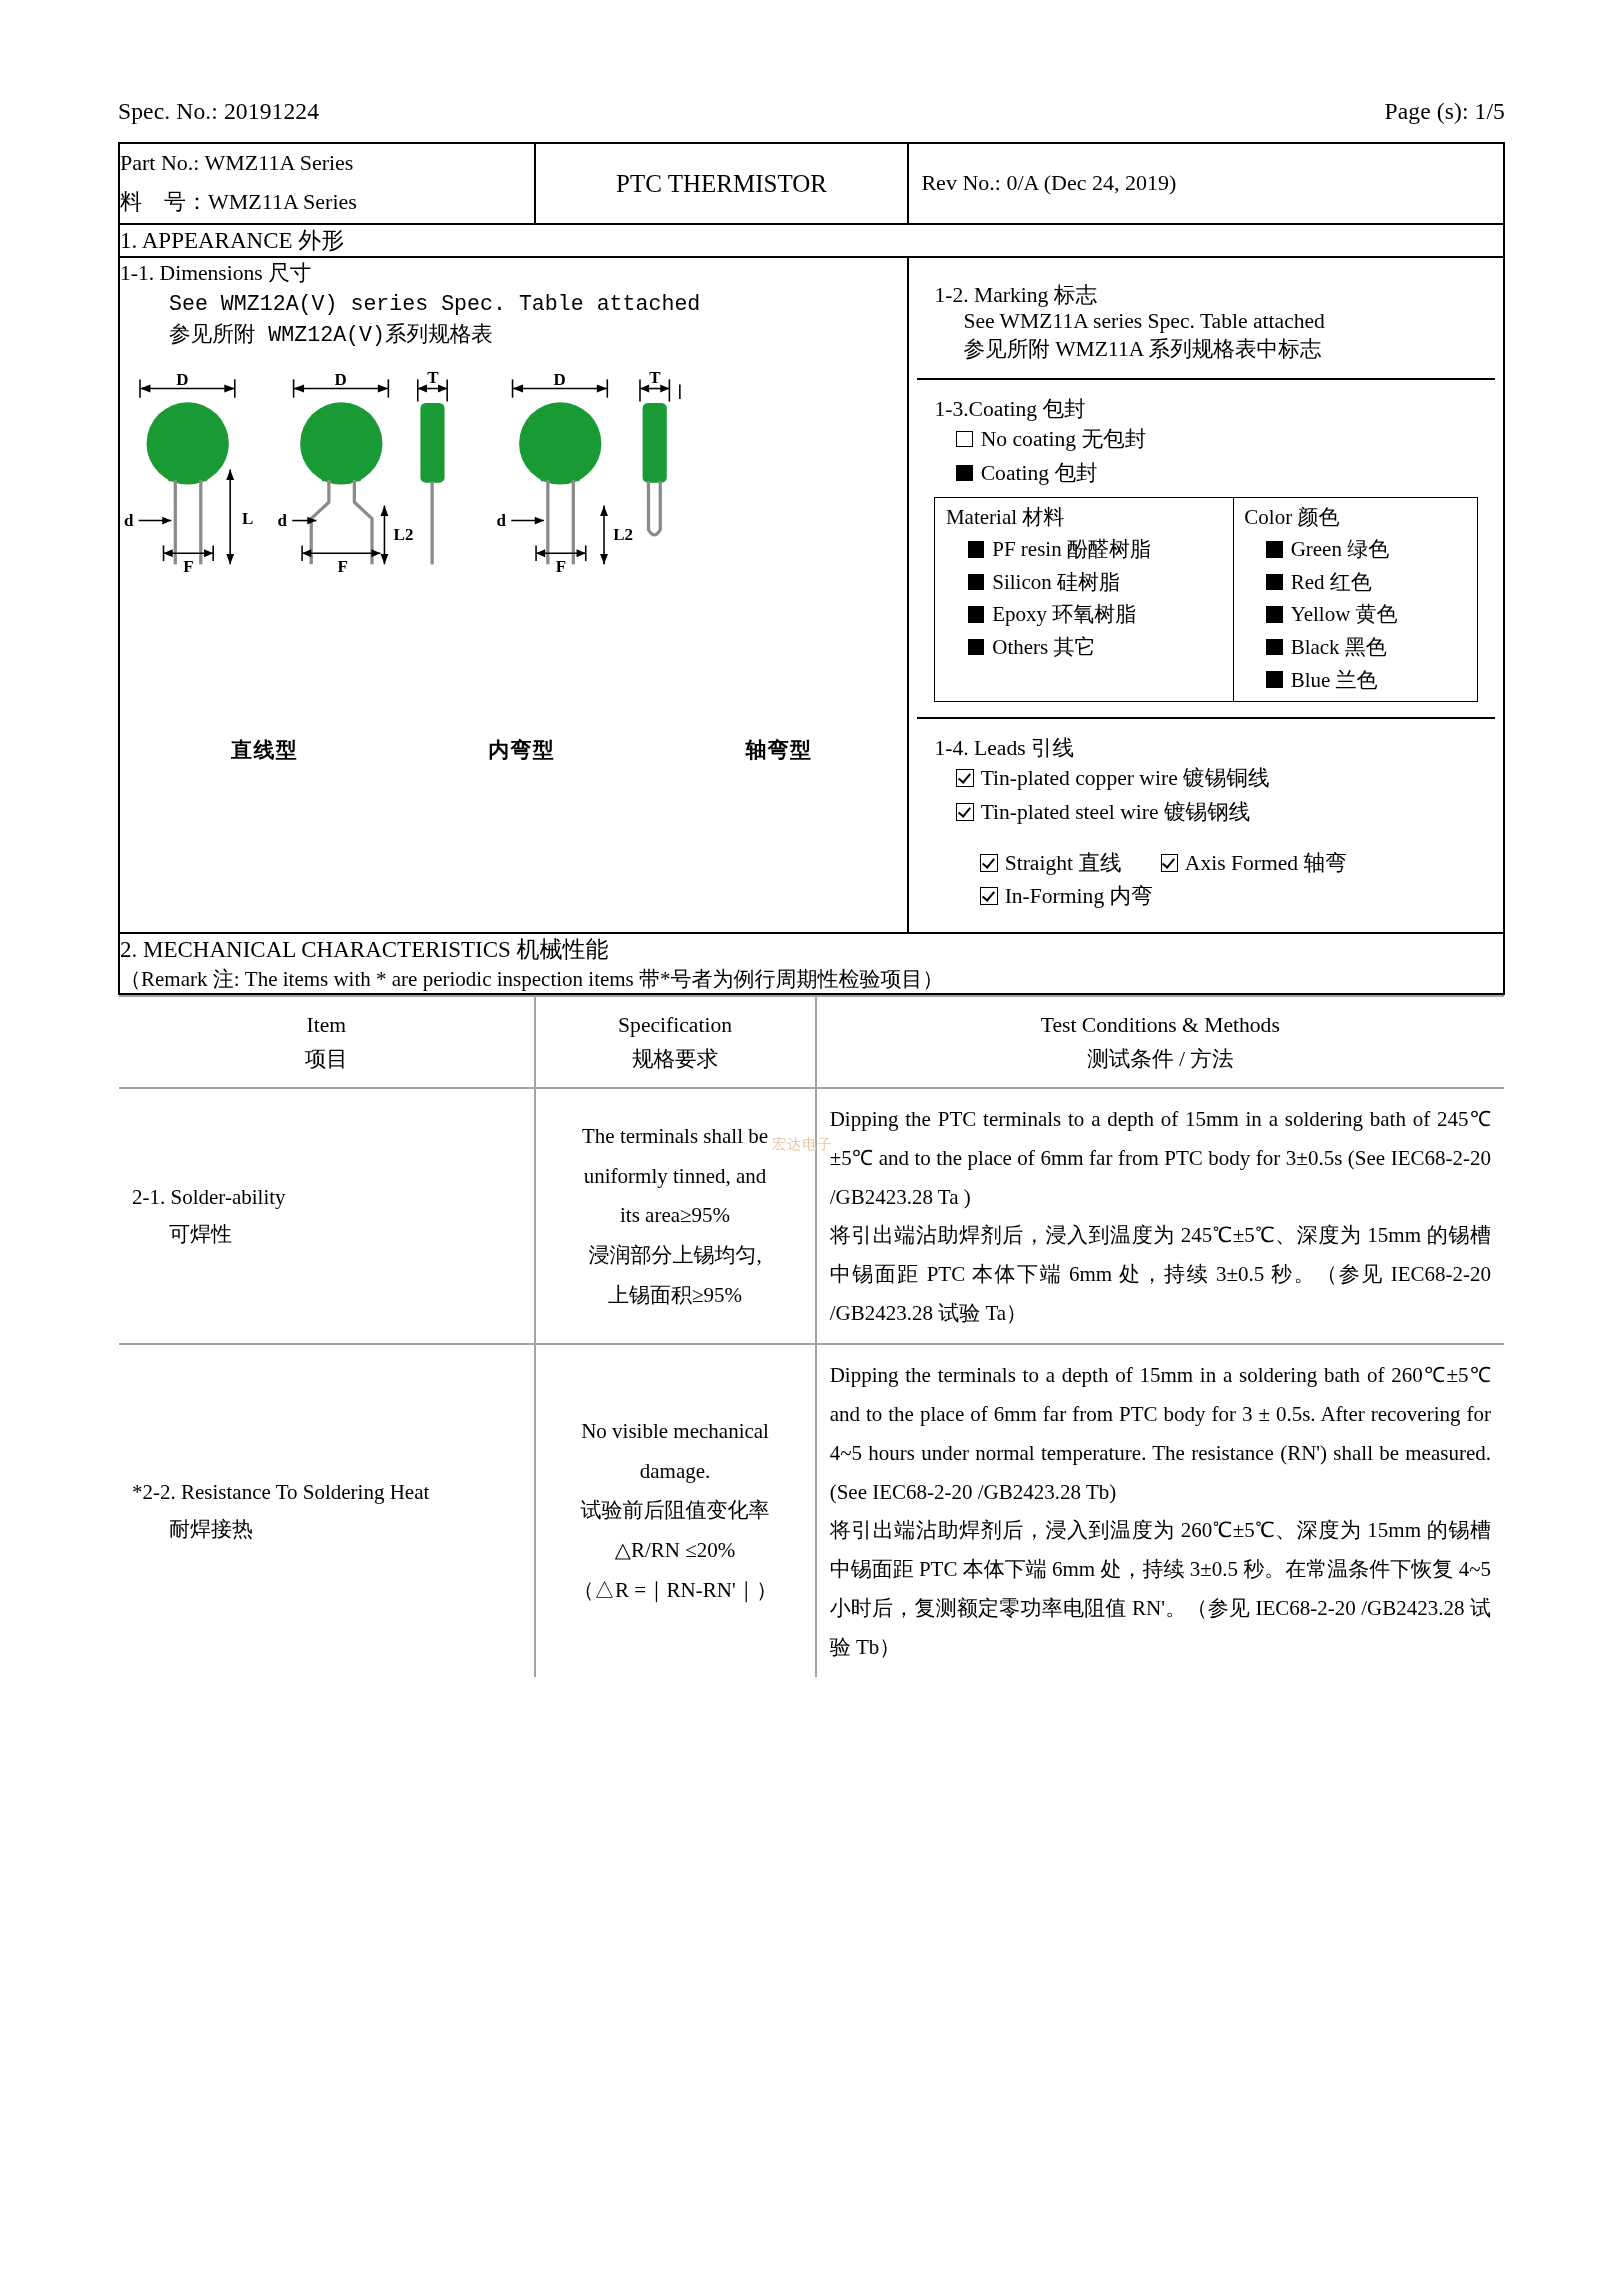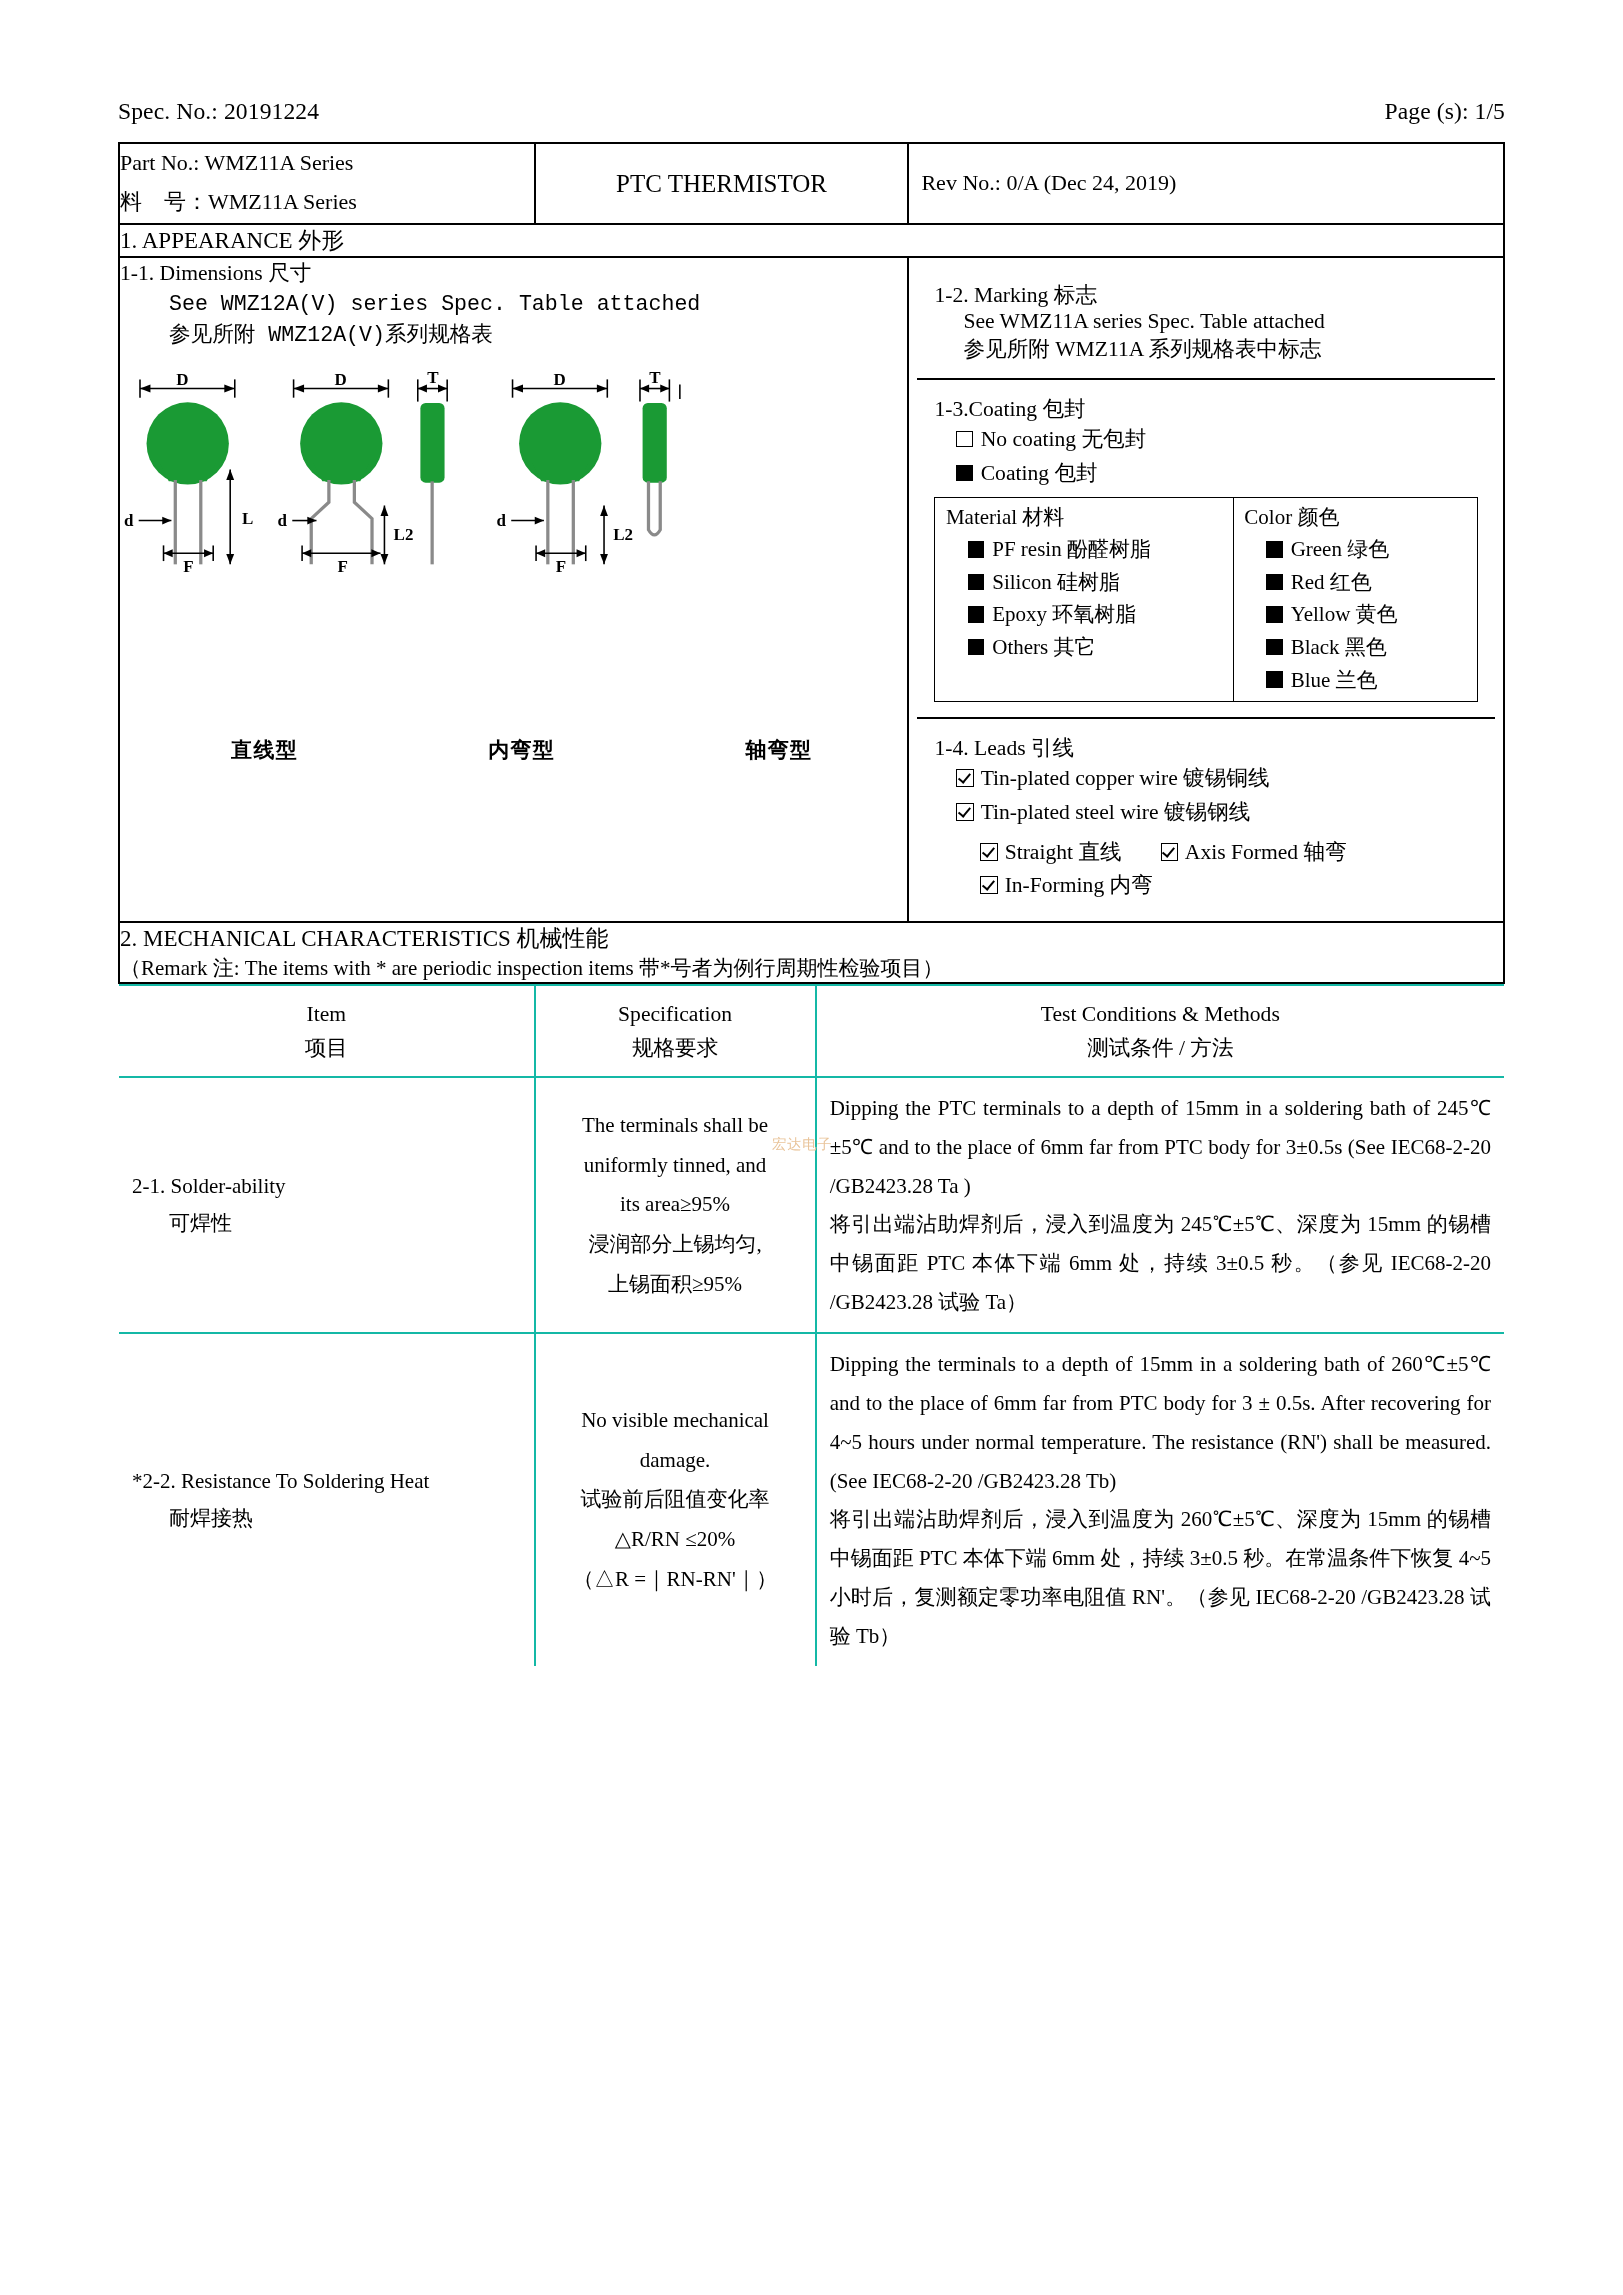--- a/index.html
+++ b/index.html
@@ -129,21 +129,21 @@
   }
   table.matcolor .hdr { padding-bottom: 2.6px; }
   .opt { padding-left: 22px; line-height: 1.55; }
   
   table.mech {
     width: 100%;
     border-collapse: collapse;
     table-layout: fixed;
   }
   table.mech td {
-    border: 2px solid #14b8a6;
+    border: 2px solid #a3a3a3;
     padding: 10.5px 13px;
     font-size: 21px;
     vertical-align: middle;
   }
   table.mech td.hdr {
     text-align: center;
     font-size: 21.6px;
     line-height: 1.6;
     padding: 10.5px 6.5px;
   }
@@ -359,21 +359,21 @@
                   </td>
                 </tr>
               </tbody>
             </table>
           </div>
 
           <div class="app-right-block">
             <div>1-4. Leads 引线</div>
             <div class="opt"><span class="tick"></span><span>Tin-plated copper wire 镀锡铜线</span></div>
             <div class="opt"><span class="tick"></span><span>Tin-plated steel wire 镀锡钢线</span></div>
-            <div style="padding-left:46px; margin-top:8px; display:flex; gap:39px;">
+            <div style="padding-left:46px; margin-top:19px; display:flex; gap:39px;">
               <span><span class="tick"></span><span>Straight 直线</span></span>
               <span><span class="tick"></span><span>Axis Formed 轴弯</span></span>
             </div>
             <div style="padding-left:46px; margin-top:3.9px;">
               <span><span class="tick"></span><span>In-Forming 内弯</span></span>
             </div>
           </div>
         </td>
       </tr>
 

